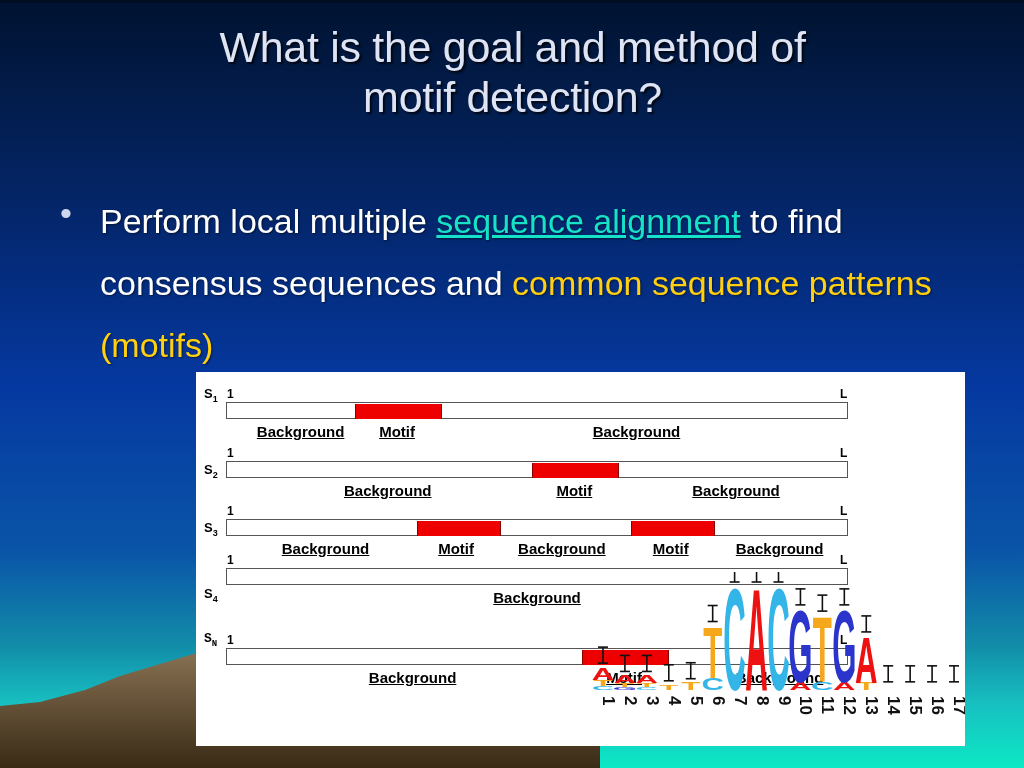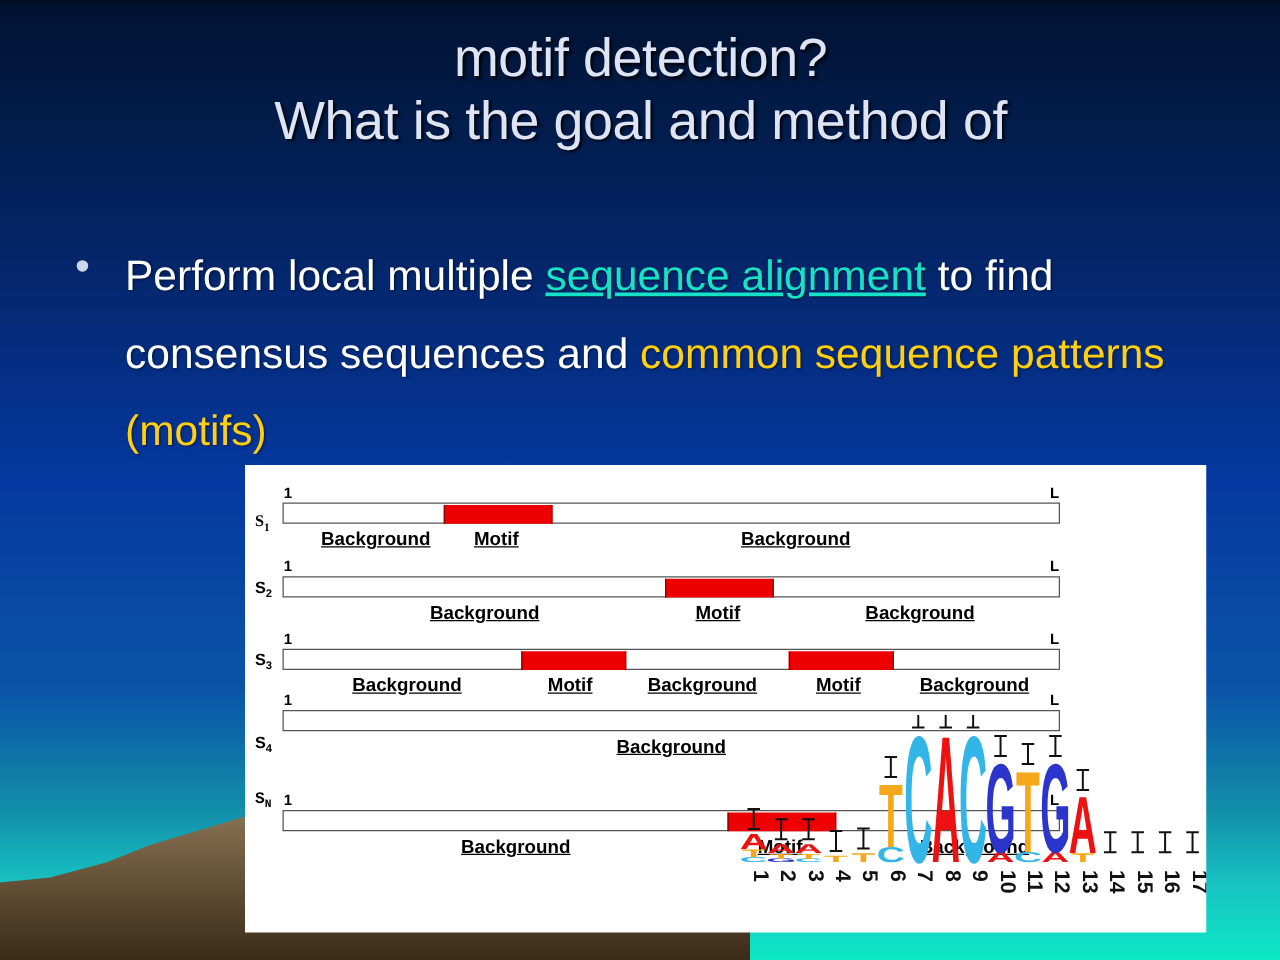--- a/index.html
+++ b/index.html
@@ -108,35 +108,35 @@
       <stop offset="100%" stop-color="#3a2b16"></stop>
     </linearGradient>
   </defs>
   <path d="M0 78 L40 74 L85 62 L120 48 L160 36 L200 24 L235 20 L275 28 L310 24 L345 32 L380 24 L410 30 L450 24 L490 34 L540 44 L600 52 L600 140 L0 140 Z" fill="url(#mtnGrad)"></path>
   <path d="M200 24 L235 20 L268 30 L248 42 L258 52 L238 64 L224 50 L210 40 Z" fill="#4e3a20" opacity="0.85"></path>
   <path d="M298 26 L318 24 L330 40 L312 50 L302 40 Z" fill="#4e3a20" opacity="0.85"></path>
   <path d="M348 30 L382 23 L400 36 L386 46 L372 38 L360 44 Z" fill="#4e3a20" opacity="0.85"></path>
 </svg>
 
 <div id="title">
+  <div>What is the goal and method of</div>
   <div>motif detection?</div>
-  <div>What is the goal and method of</div>
 </div>
 
 <div id="body-block">
   <div class="bullet-row">
     <span class="bullet-dot">•</span>
     <span class="bullet-text"><span>Perform local multiple </span><a class="lnk" href="#">sequence alignment</a><span> to find consensus sequences and </span><span class="hl">common sequence patterns (motifs)</span></span>
   </div>
 </div>
 
 <div id="figure-panel">
   <div id="seq-rows">
       <div class="seq-row" style="top: 0px;">
-        <div class="seq-label" style="top: 37px; font-family: Liberation Serif, serif;"><span>S</span><sub>1</sub></div>
+        <div class="seq-label" style="top: 14px;"><span>S</span><sub>1</sub></div>
         <div class="tick-1" style="left: 31px; top: 15px;">1</div>
         <div class="tick-L" style="left: 644px; top: 15px;">L</div>
         <div class="bar" style="left: 30px; top: 30px; width: 622px;">
           <div class="motif" style="left: 127.51px; width: 87.08px;"></div>
         </div>
         <div class="seg-label" style="left: 104.64px; top: 51px;">Background</div>
         <div class="seg-label" style="left: 201.05px; top: 51px;">Motif</div>
         <div class="seg-label" style="left: 440.52px; top: 51px;">Background</div>
       </div>
       <div class="seq-row" style="top: 0px;">

